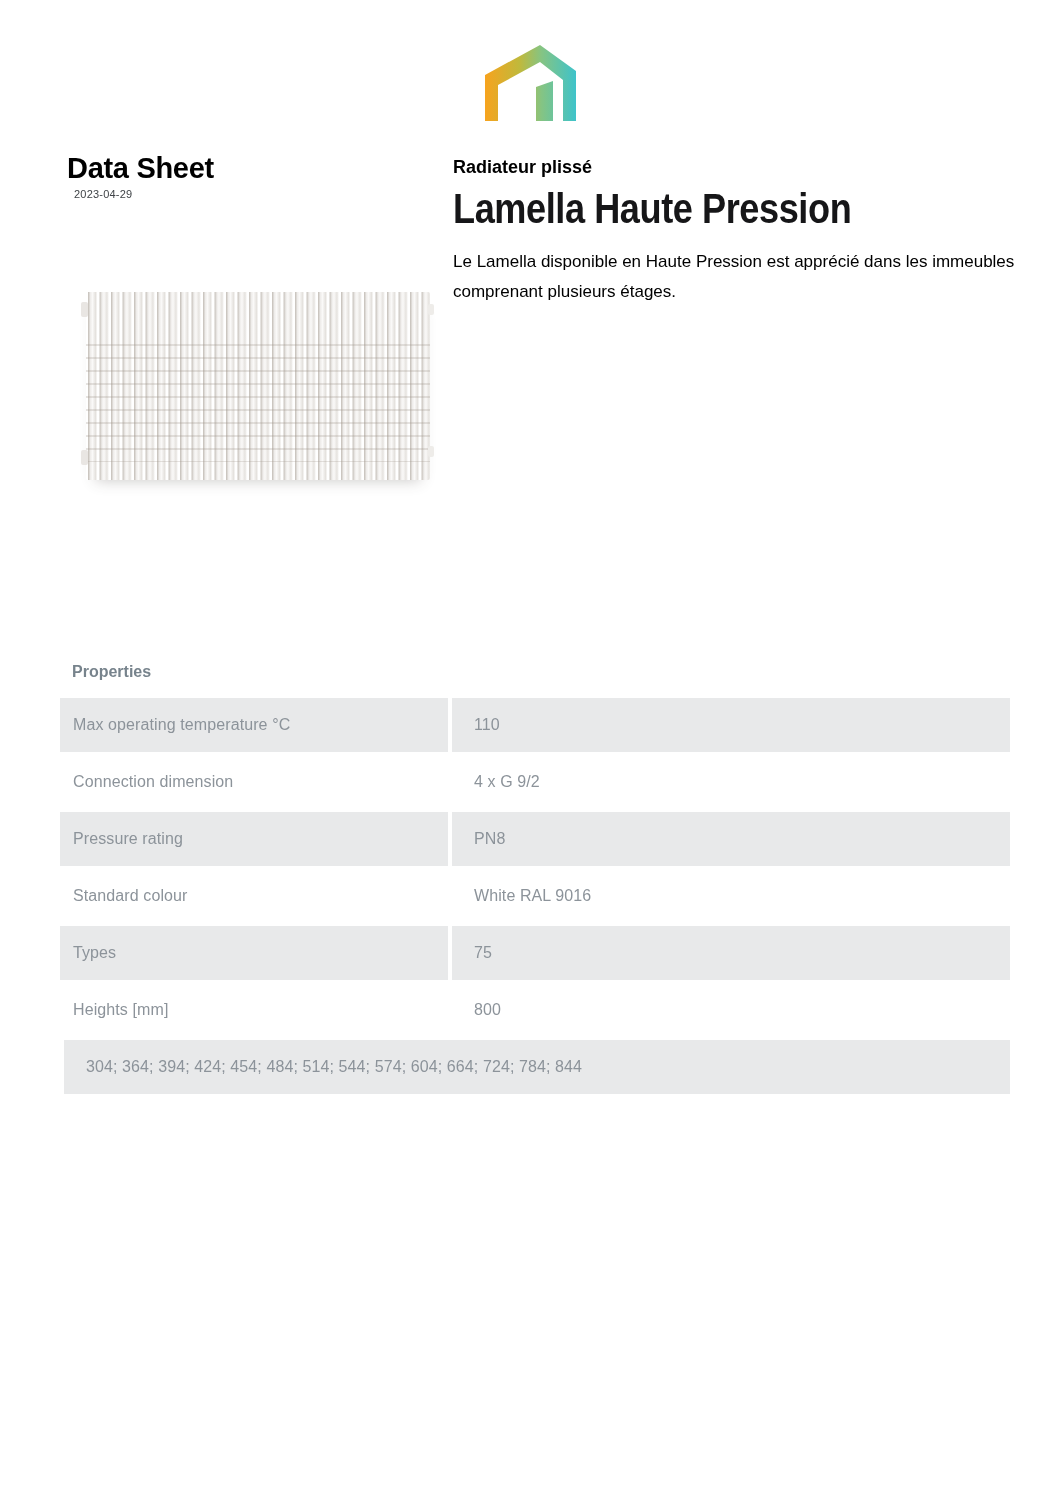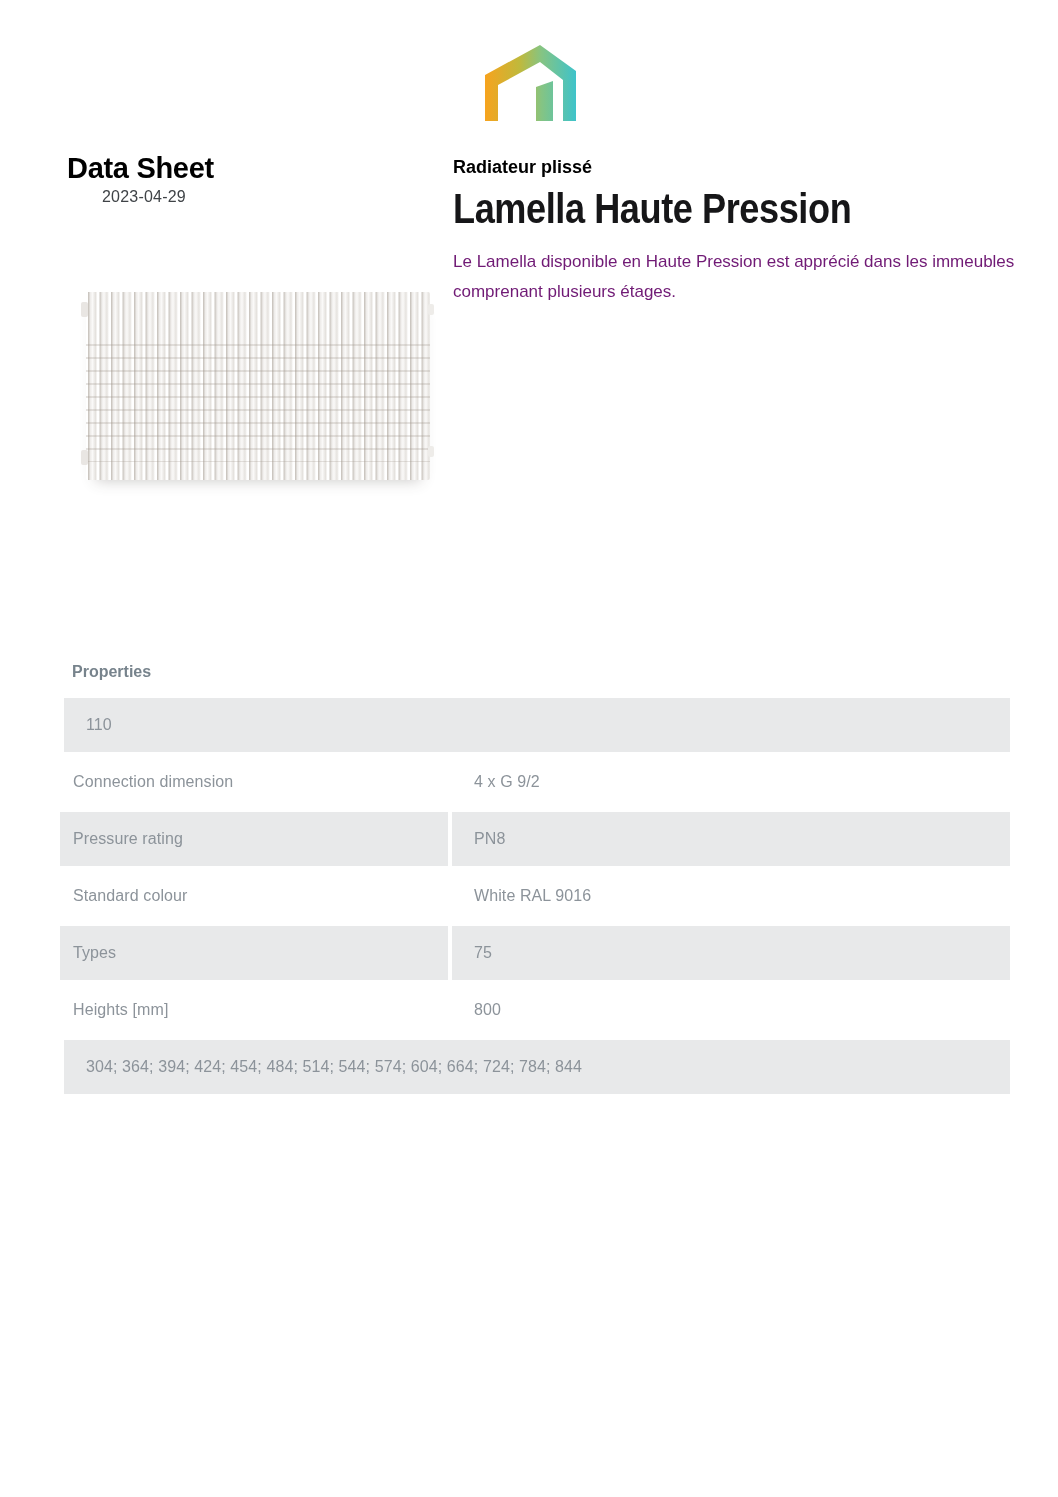--- a/index.html
+++ b/index.html
@@ -31,25 +31,24 @@
   }
   .doc-title {
     font-size: 29px;
     font-weight: 600;
     color: #000000;
     letter-spacing: -0.3px;
   }
   .doc-date {
     margin-top: 3px;
     margin-left: 7px;
-    font-size: 16px;
+    font-size: 11px;
     font-weight: 400;
     color: #3f4347;
     letter-spacing: 0.2px;
-    text-align: center;
   }
 
   
   .product-block {
     position: absolute;
     left: 453px;
     top: 157px;
     width: 575px;
   }
   .product-category {
@@ -65,21 +64,21 @@
     letter-spacing: -0.5px;
     white-space: nowrap;
     transform: scaleX(0.84);
     transform-origin: left top;
   }
   .product-description {
     margin-top: 14px;
     max-width: 566px;
     font-size: 17px;
     line-height: 30px;
-    color: #701a75;
+    color: #000000;
   }
 
   
   .radiator {
     position: absolute;
     left: 86px;
     top: 292px;
     width: 344px;
     height: 188px;
     border-radius: 2px;
@@ -196,20 +195,21 @@
     <div class="product-title">Lamella Haute Pression</div>
     <div class="product-description">Le Lamella disponible en Haute Pression est apprécié dans les immeubles comprenant plusieurs étages.</div>
   </div>
 
   <div class="radiator"></div>
 
   <div class="properties">
     <div class="properties-heading">Properties</div>
     <div class="prop-table" id="prop-table">
   <div class="row shade">
+    <div class="cell label">Max operating temperature °C</div>
     <div class="cell value">110</div>
   </div>
 
   <div class="row">
     <div class="cell label">Connection dimension</div>
     <div class="cell value">4 x G 9/2</div>
   </div>
 
   <div class="row shade">
     <div class="cell label">Pressure rating</div>

